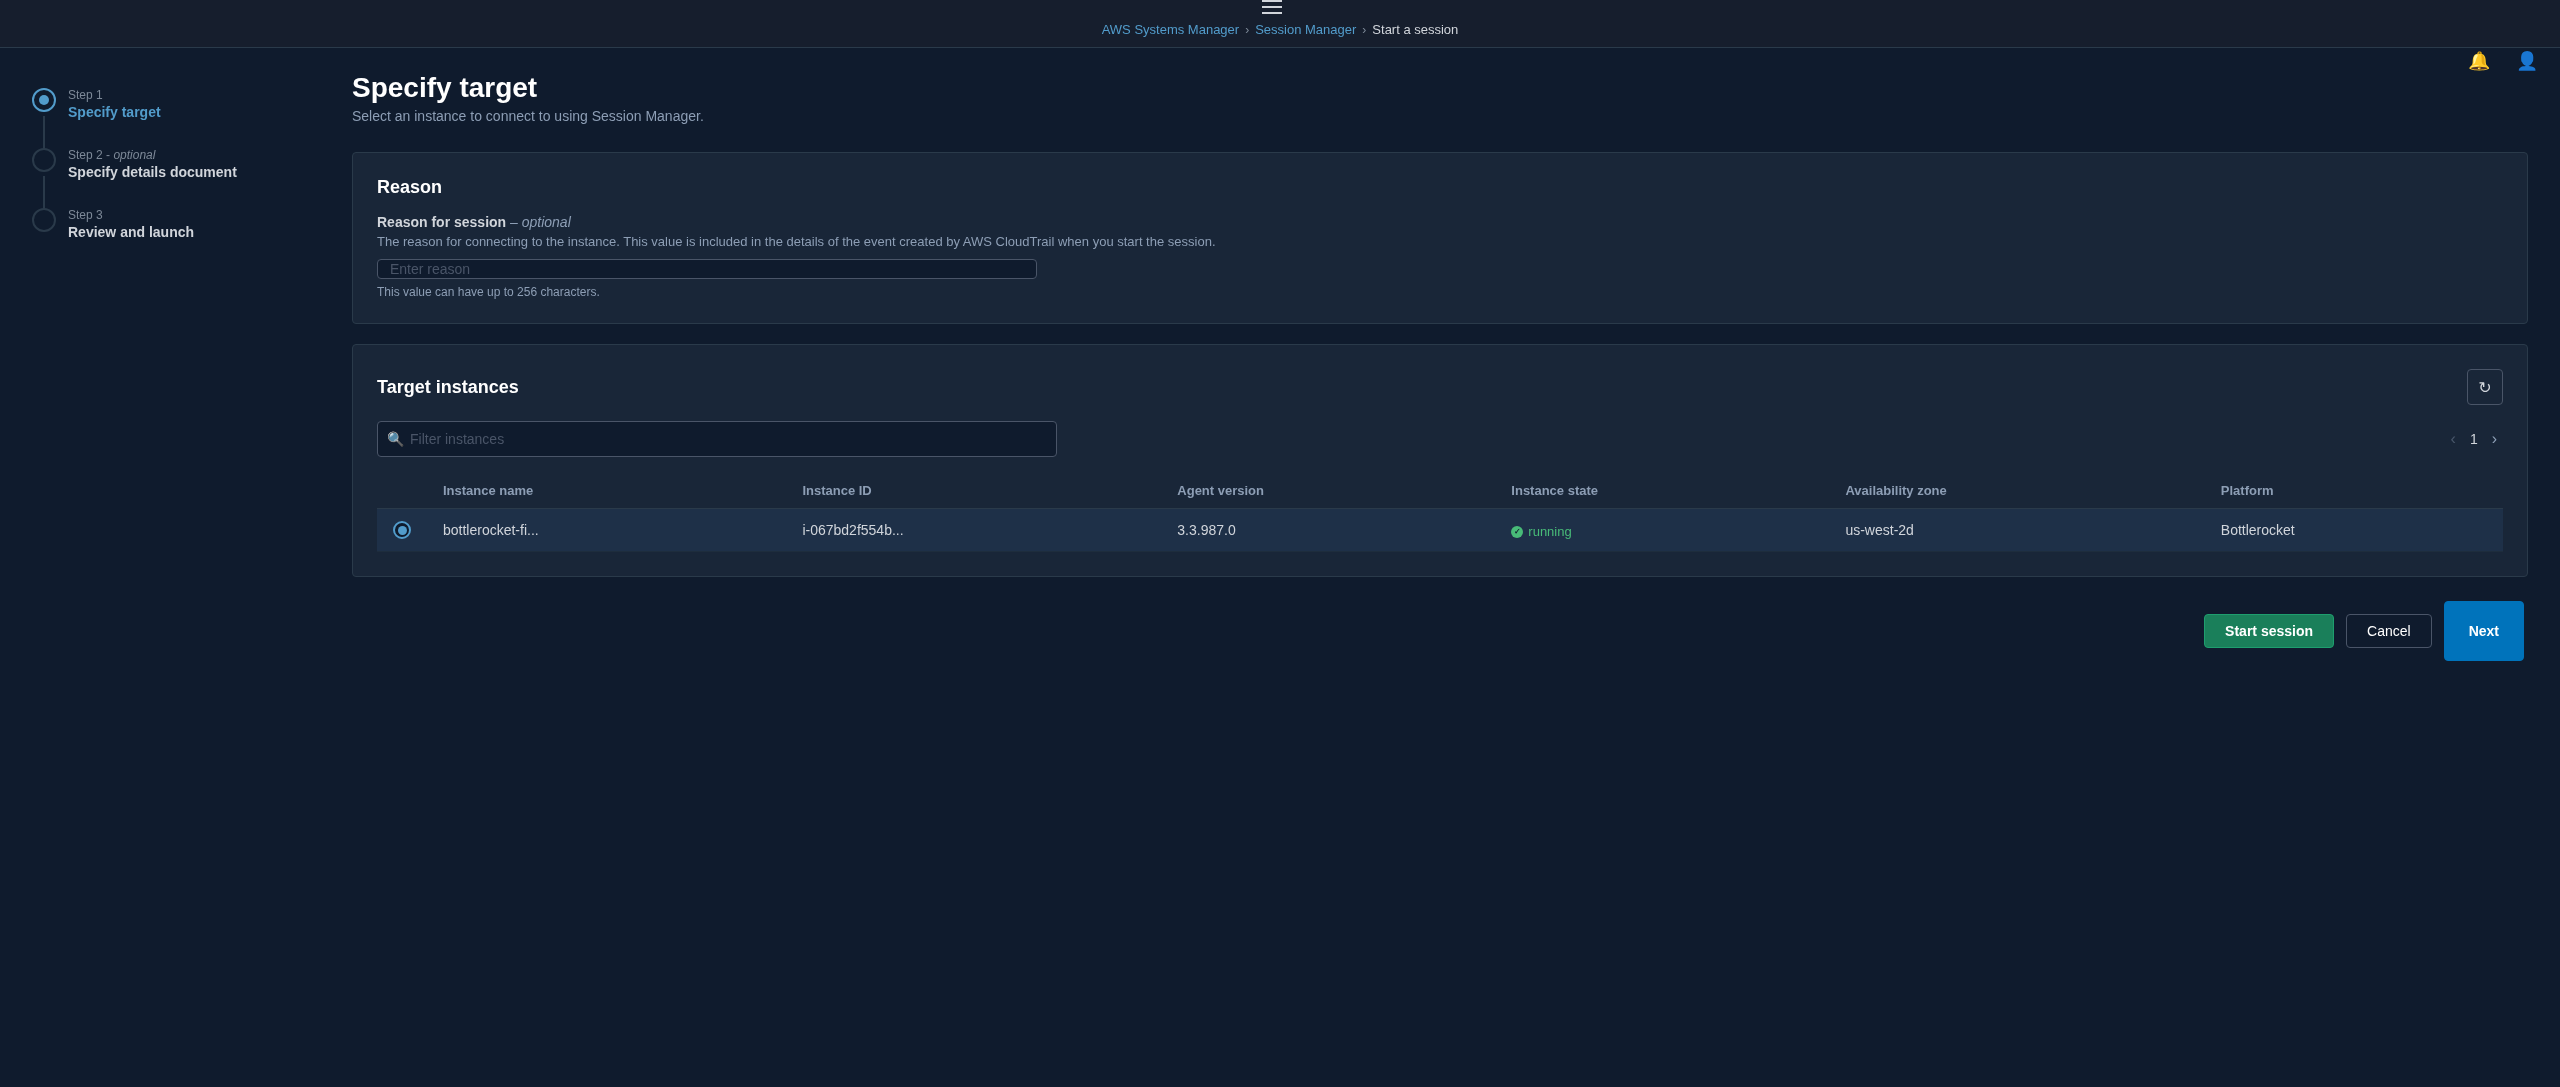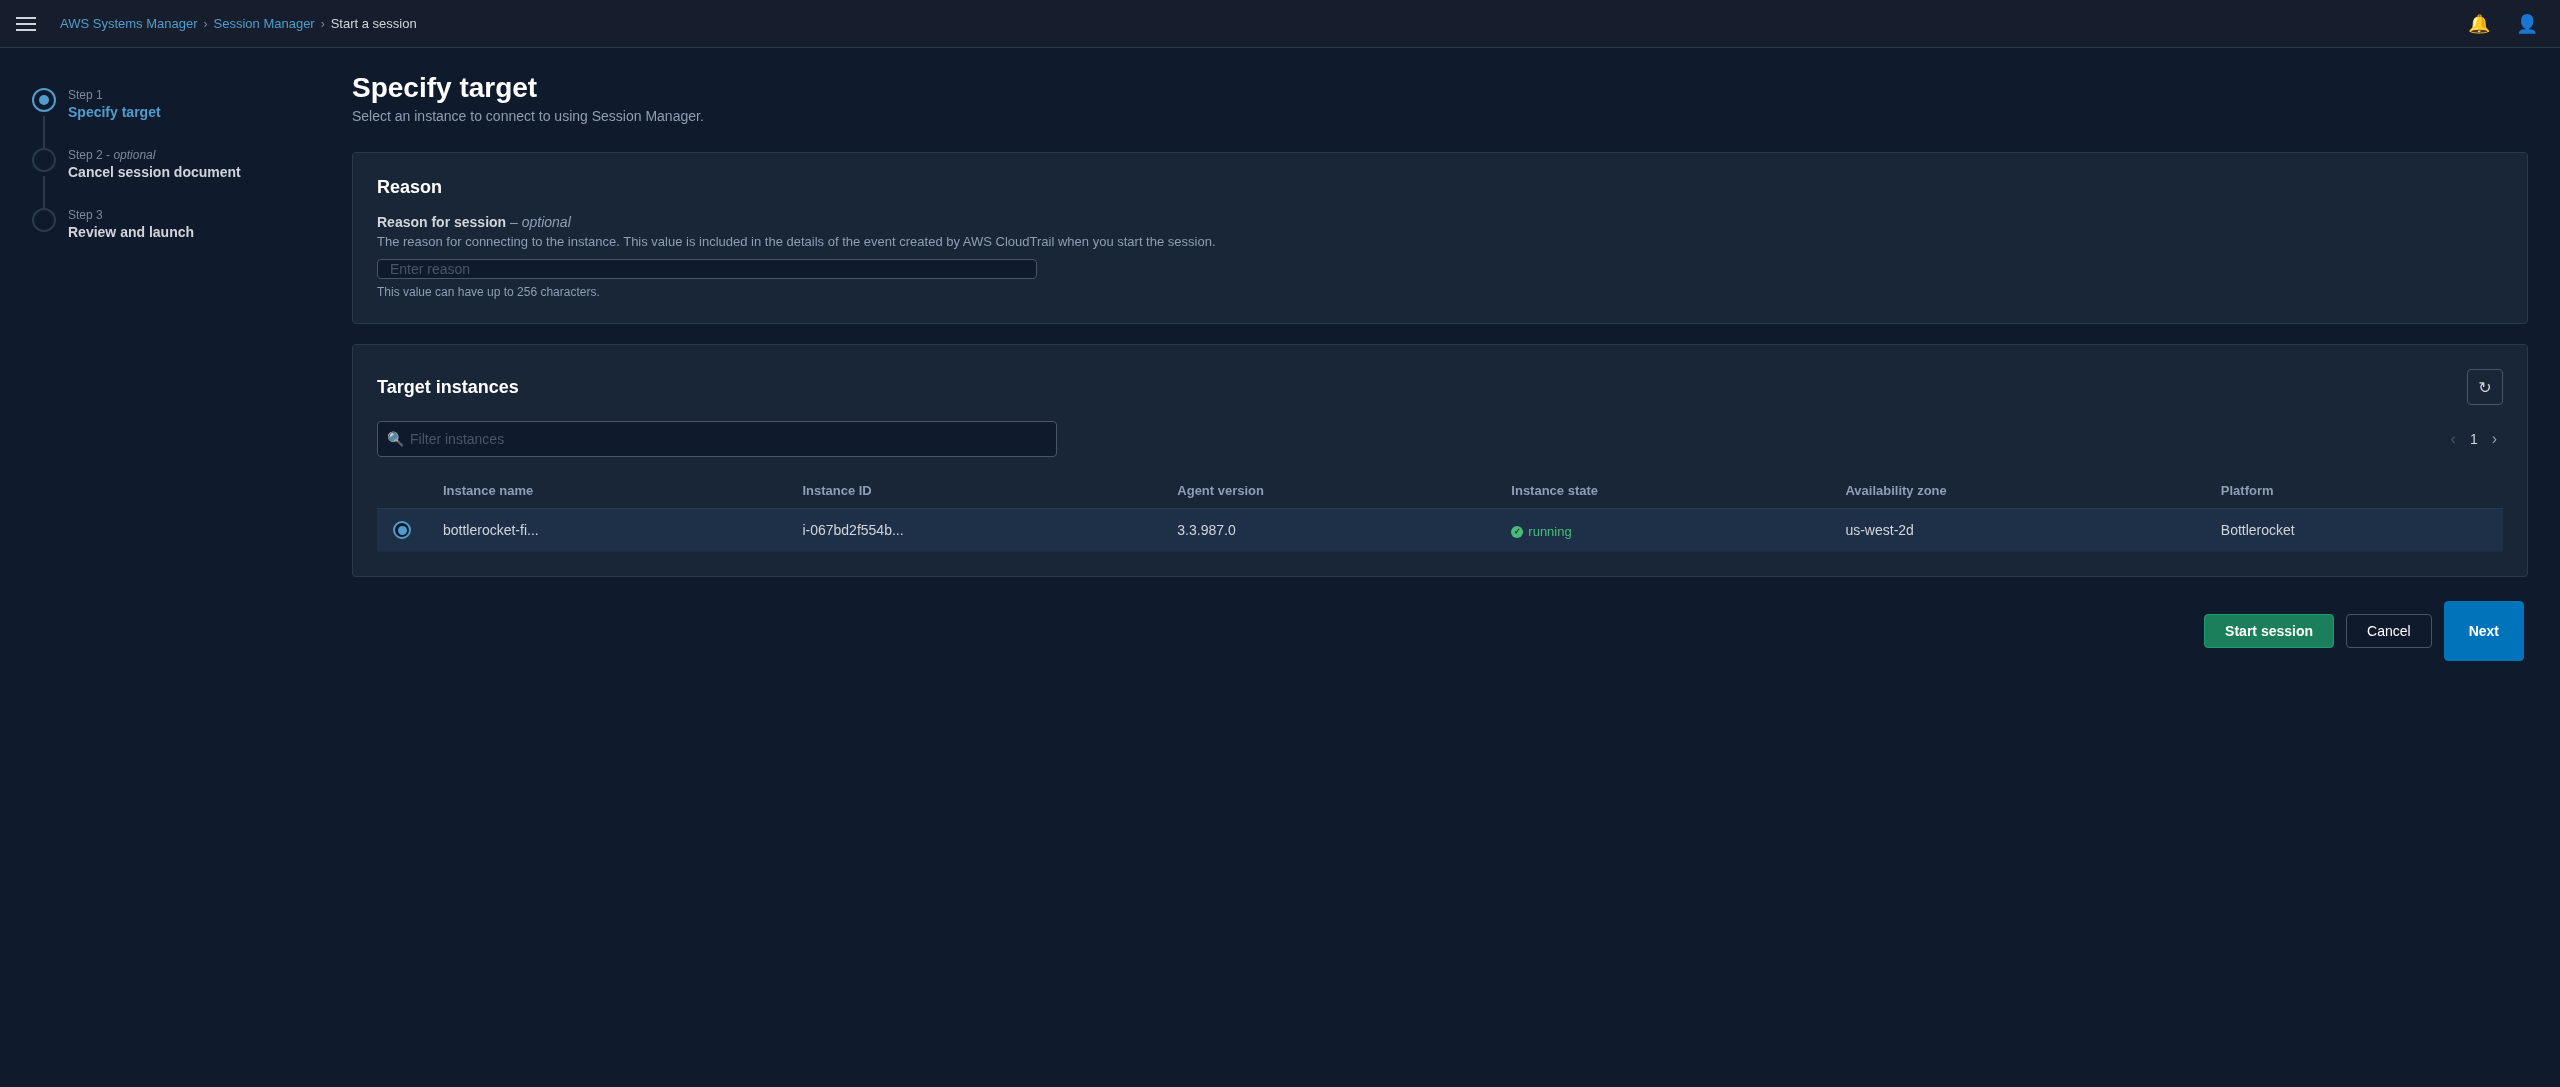--- a/index.html
+++ b/index.html
@@ -13,20 +13,21 @@
 
     
     .top-nav {
       background: #161e2d;
       border-bottom: 1px solid #2a3a4a;
       height: 48px;
       display: flex;
       align-items: center;
       padding: 0 16px;
       gap: 8px;
+      flex-direction: column;
     }
     .nav-hamburger {
       width: 28px;
       height: 28px;
       display: flex;
       flex-direction: column;
       justify-content: center;
       gap: 4px;
       cursor: pointer;
       margin-right: 8px;
@@ -440,21 +441,21 @@
         <div class="step-label active">Specify target</div>
       </div>
     </div>
 
     <div class="step-item">
       <div class="step-circle"></div>
       <div class="step-content">
         <div class="step-number">
           <span>Step 2</span> - <em>optional</em>
         </div>
-        <div class="step-label">Cancel session document</div>
+        <div class="step-label">Specify details document</div>
       </div>
     </div>
 
     <div class="step-item">
       <div class="step-circle"></div>
       <div class="step-content">
         <div class="step-number">Step 3</div>
         <div class="step-label">Review and launch</div>
       </div>
     </div>

